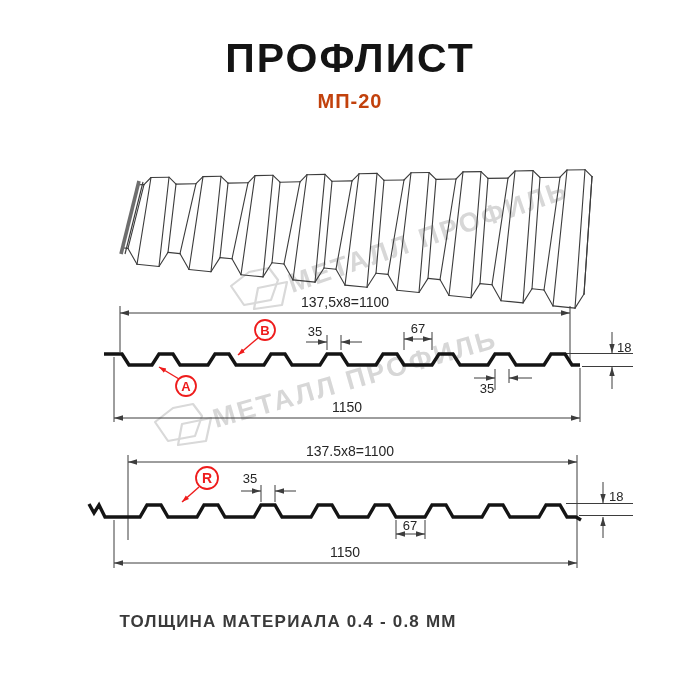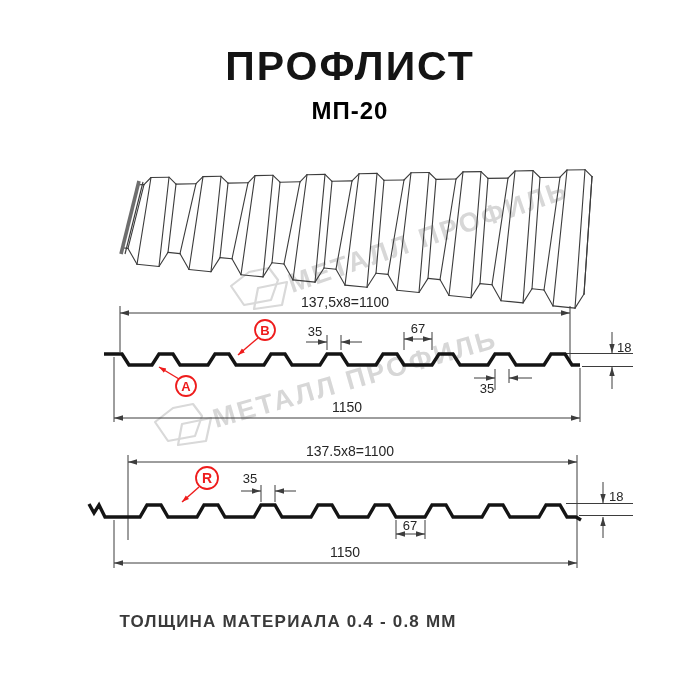--- a/index.html
+++ b/index.html
@@ -1,25 +1,25 @@
 <!DOCTYPE html>
 <html><head>
 <meta charset="utf-8">
 <style>
   html,body{margin:0;padding:0;}
   body{
     width:700px;height:700px;position:relative;background:#ffffff;
     font-family:"Liberation Sans", sans-serif;overflow:hidden;
   }
-  .hdr{position:absolute;left:0;top:46px;width:700px;text-align:center;}
+  .hdr{position:absolute;left:0;top:38px;width:700px;text-align:center;}
   .title{
     font-size:41px;font-weight:800;letter-spacing:2px;color:#141414;line-height:1;
   }
   .subtitle{
-    margin-top:12px;font-size:24px;font-weight:700;letter-spacing:1px;color:#000000;line-height:1;
+    margin-top:12px;font-size:20px;font-weight:700;letter-spacing:1px;color:#c2410c;line-height:1;
   }
   .ftr{
     position:absolute;left:0;top:612px;width:576px;text-align:center;
     font-size:17px;font-weight:600;letter-spacing:1.2px;color:#3a3a3a;
   }
   svg{position:absolute;left:0;top:0;}
   .dimtxt{font-size:13px;fill:#262626;}
   .dimtxt-lg{font-size:14px;fill:#262626;}
   .mark{font-size:13px;font-weight:700;fill:#ee1c1c;}
   .wmtxt{font-size:27px;font-weight:700;letter-spacing:2.5px;fill:#d7d7d7;}

